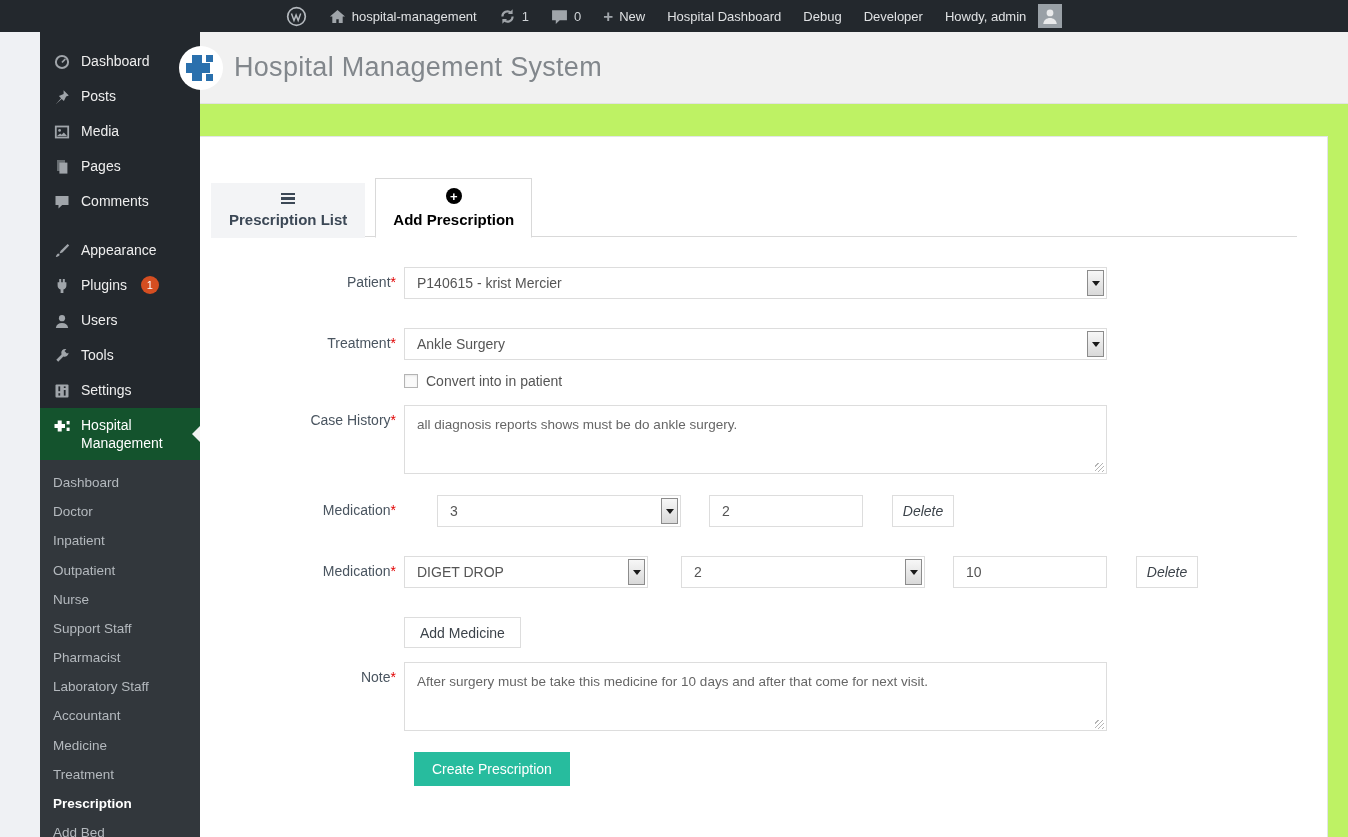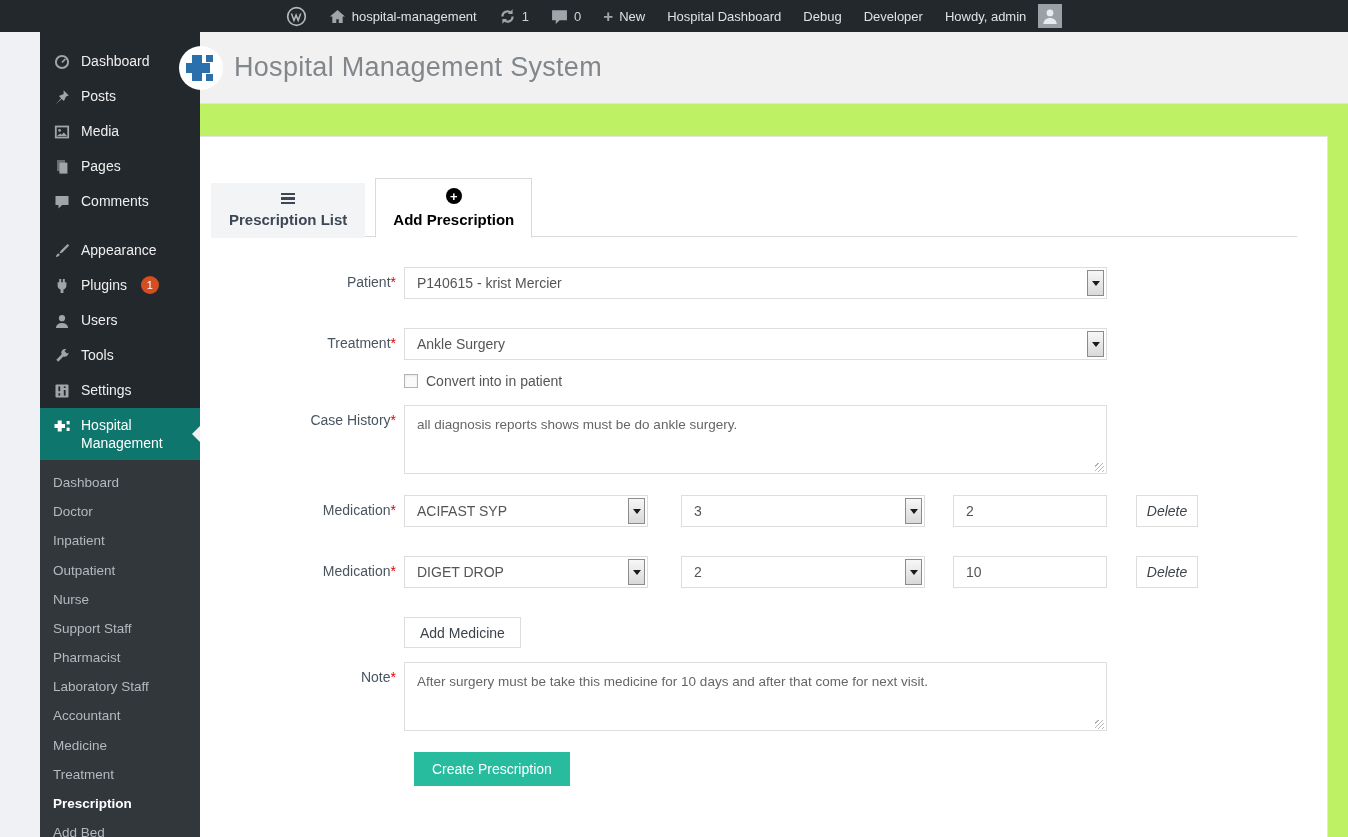--- a/index.html
+++ b/index.html
@@ -26,21 +26,21 @@
   
   .sidebar { position:fixed; top:32px; left:0; width:160px; bottom:0;
     background:#23282d; color:#eee; font-size:14px;margin-left:40px; }
   .menu-top { padding-top:12px; }
   .menu-item { display:flex; align-items:flex-start; gap:10px;
     padding:8px 8px 8px 13px; line-height:18px; cursor:pointer; color:#eee; }
   .menu-item .ico { width:18px; height:18px; color:#a0a5aa; flex-shrink:0;
     display:inline-flex; align-items:center; justify-content:center; margin-top:1px; }
   .menu-item .ico svg { width:16px; height:16px; }
   .menu-sep { height:14px; }
-  .menu-item.active { background:#0f766e; color:#fff; position:relative; }
+  .menu-item.active { background:#14532d; color:#fff; position:relative; }
   .menu-item.active .ico { color:#fff; }
   .menu-item.active::after { content:""; position:absolute; right:0; top:50%;
     margin-top:-8px; border:8px solid transparent; border-right-color:#f1f1f1; }
   .badge { background:#d54e21; color:#fff; border-radius:50%; min-width:18px;
     height:18px; display:inline-flex; align-items:center; justify-content:center;
     font-size:11px; margin-left:4px; }
   .submenu { background:#32373c; padding:9px 0 10px; }
   .submenu-item { padding:7px 12px 7px 13px; font-size:13.5px; color:#b4b9be;
     cursor:pointer; line-height:1.05; margin-bottom:1px;}
   .submenu-item.active { color:#fff; font-weight:bold; }
@@ -377,24 +377,20 @@
           <div class="ctrl">
             <span class="ta-wrap">
               <textarea class="ta" style="">all diagnosis reports shows must be do ankle surgery.</textarea>
             </span>
           </div>
         </div>
 
         <div class="frow">
           <div class="lbl"><span>Medication</span><span class="req">*</span></div>
           <div class="ctrl">
-            <div class="sel small">
-              <span>ACIFAST SYP</span>
-              <span class="sel-btn"></span>
-            </div>
             <span class="gap1"></span>
             <div class="sel small">
               <span>3</span>
               <span class="sel-btn"></span>
             </div>
             <span class="gap2"></span>
             <input class="num" value="2" style="">
             <span class="gap3"></span>
             <button class="btn-plain btn-delete">Delete</button>
           </div>

